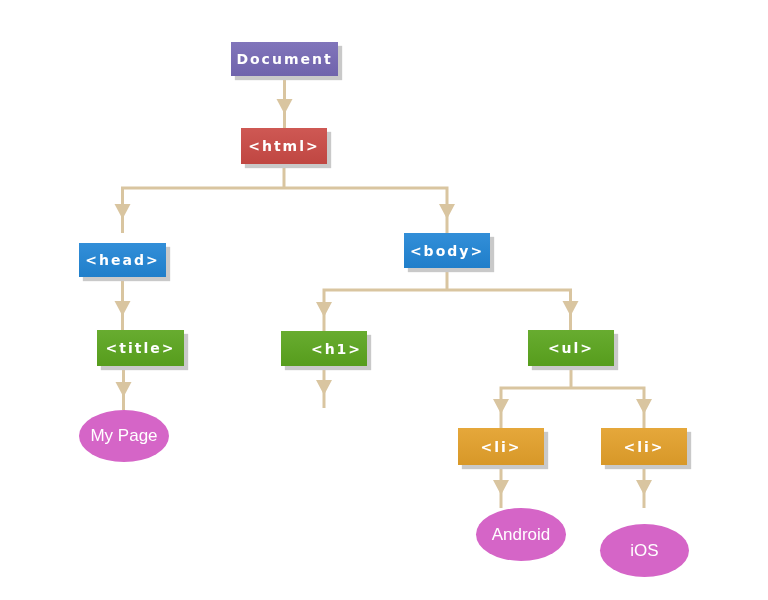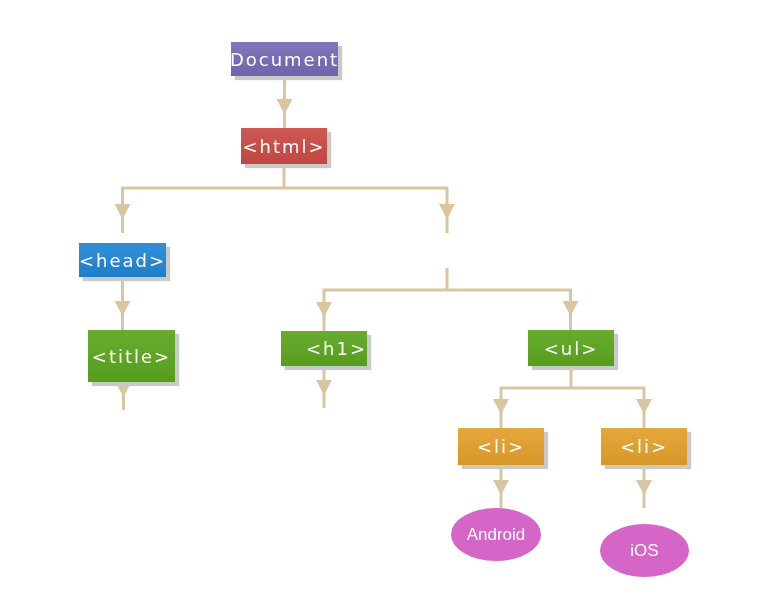--- a/index.html
+++ b/index.html
@@ -24,22 +24,22 @@
   .node {
     position: absolute;
     display: flex;
     align-items: center;
     justify-content: center;
     color: #ffffff;
     box-sizing: border-box;
   }
   .box {
     font-family: "DejaVu Sans", sans-serif;
-    font-size: 18px;
-    font-weight: normal;
+    font-size: 14px;
+    font-weight: bold;
     letter-spacing: 2px;
     box-shadow: 4px 4px 1px #c9c9c9;
     background-image: linear-gradient(rgba(255,255,255,0.08), rgba(0,0,0,0.05));
   }
   .ellipse {
     font-family: "Liberation Sans", sans-serif;
     font-size: 17px;
     font-weight: normal;
     border-radius: 50%;
   }
@@ -99,44 +99,50 @@
   </div>
 
   <div class="node box c-red" style="left:241px; top:128px; width:86px; height:36px;">
     <span>&lt;html&gt;</span>
   </div>
 
   <div class="node box c-blue" style="left:79px; top:243px; width:87px; height:34px;">
     <span>&lt;head&gt;</span>
   </div>
 
+  <div class="node box c-blue" style="left:404px; top:233px; width:86px; height:35px;">
+    <span>&lt;body&gt;</span>
+  </div>
 
-  <div class="node box c-green" style="left:88px; top:330px; width:87px; height:52px;">
+  <div class="node box c-green" style="left:97px; top:330px; width:87px; height:36px;">
     <span>&lt;title&gt;</span>
   </div>
 
   <div class="node box c-green" style="left:281px; top:331px; width:86px; height:35px;padding-left:25px;">
     <span>&lt;h1&gt;</span>
   </div>
 
   <div class="node box c-green" style="left:528px; top:330px; width:86px; height:36px;text-align:right;">
     <span>&lt;ul&gt;</span>
   </div>
 
   <div class="node box c-orange" style="left:458px; top:428px; width:86px; height:37px;">
     <span>&lt;li&gt;</span>
   </div>
 
   <div class="node box c-orange" style="left:601px; top:428px; width:86px; height:37px;">
     <span>&lt;li&gt;</span>
   </div>
 
+  <div class="node ellipse c-pink" style="left:79px; top:410px; width:90px; height:52px;">
+    <span>My Page</span>
+  </div>
 
 
-  <div class="node ellipse c-pink" style="left:451px; top:508px; width:90px; height:53px;">
+  <div class="node ellipse c-pink" style="left:476px; top:508px; width:90px; height:53px;">
     <span>Android</span>
   </div>
 
   <div class="node ellipse c-pink" style="left:600px; top:524px; width:89px; height:53px;">
     <span>iOS</span>
   </div>
 
 </div>
 
 </body></html>

